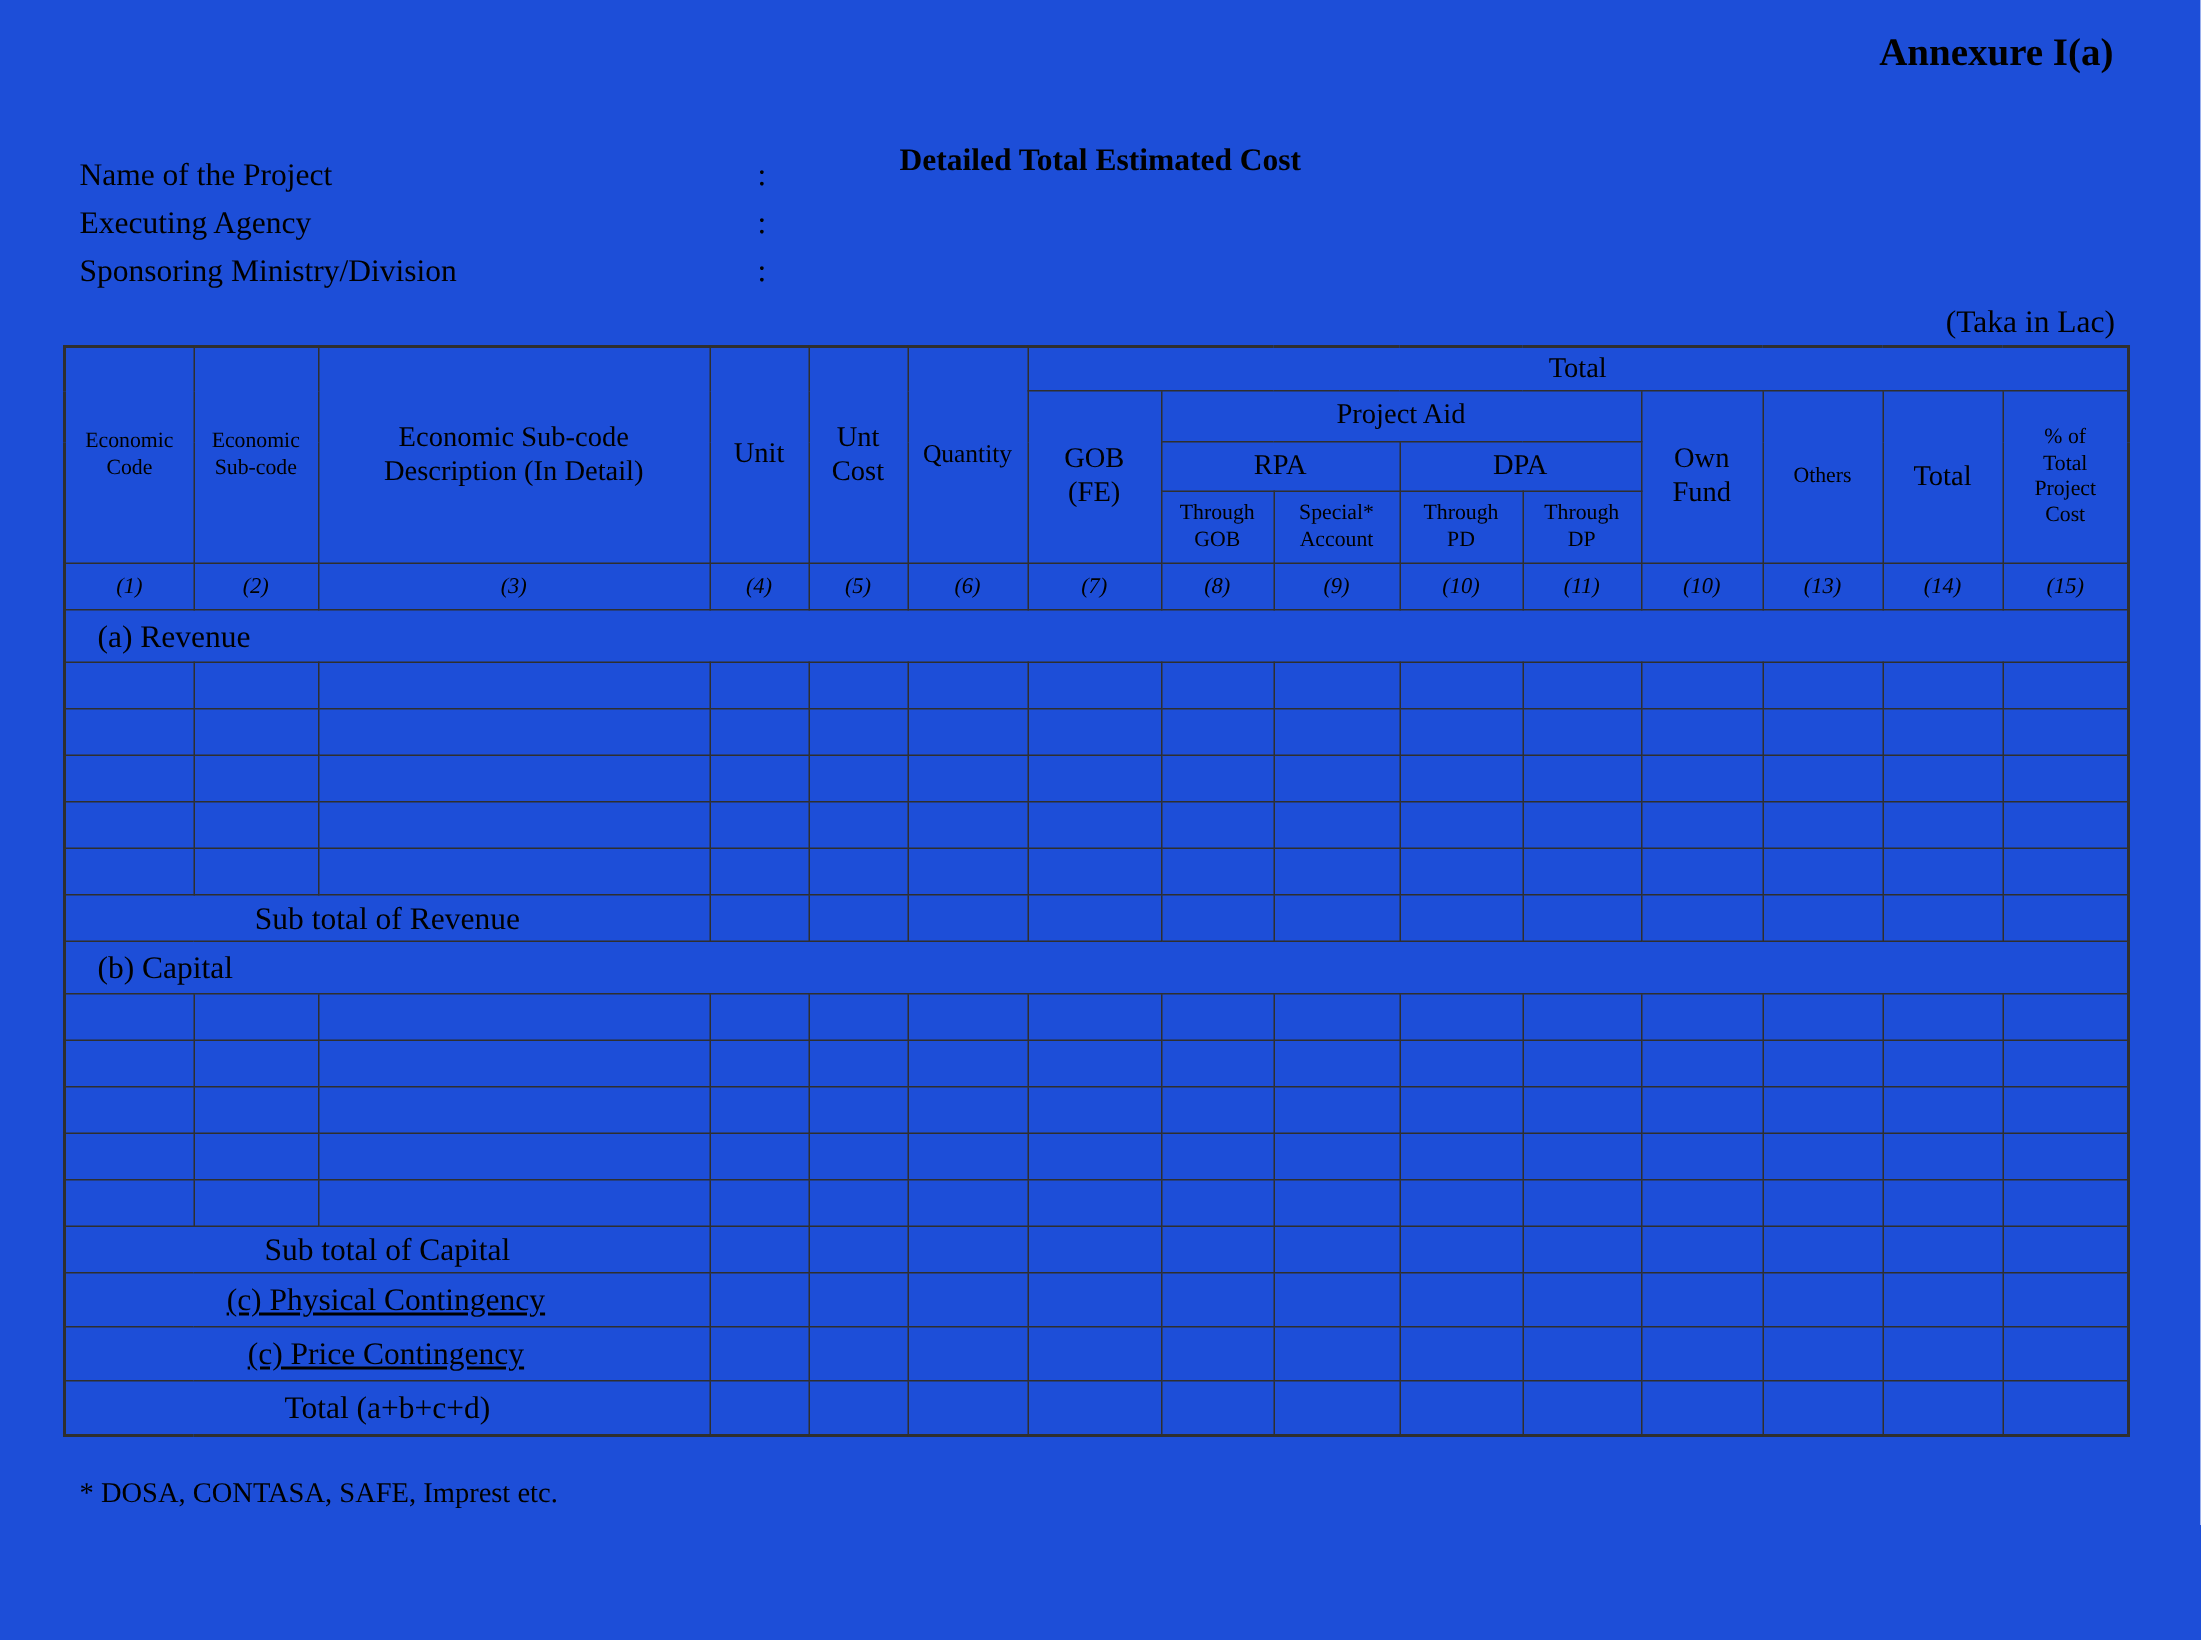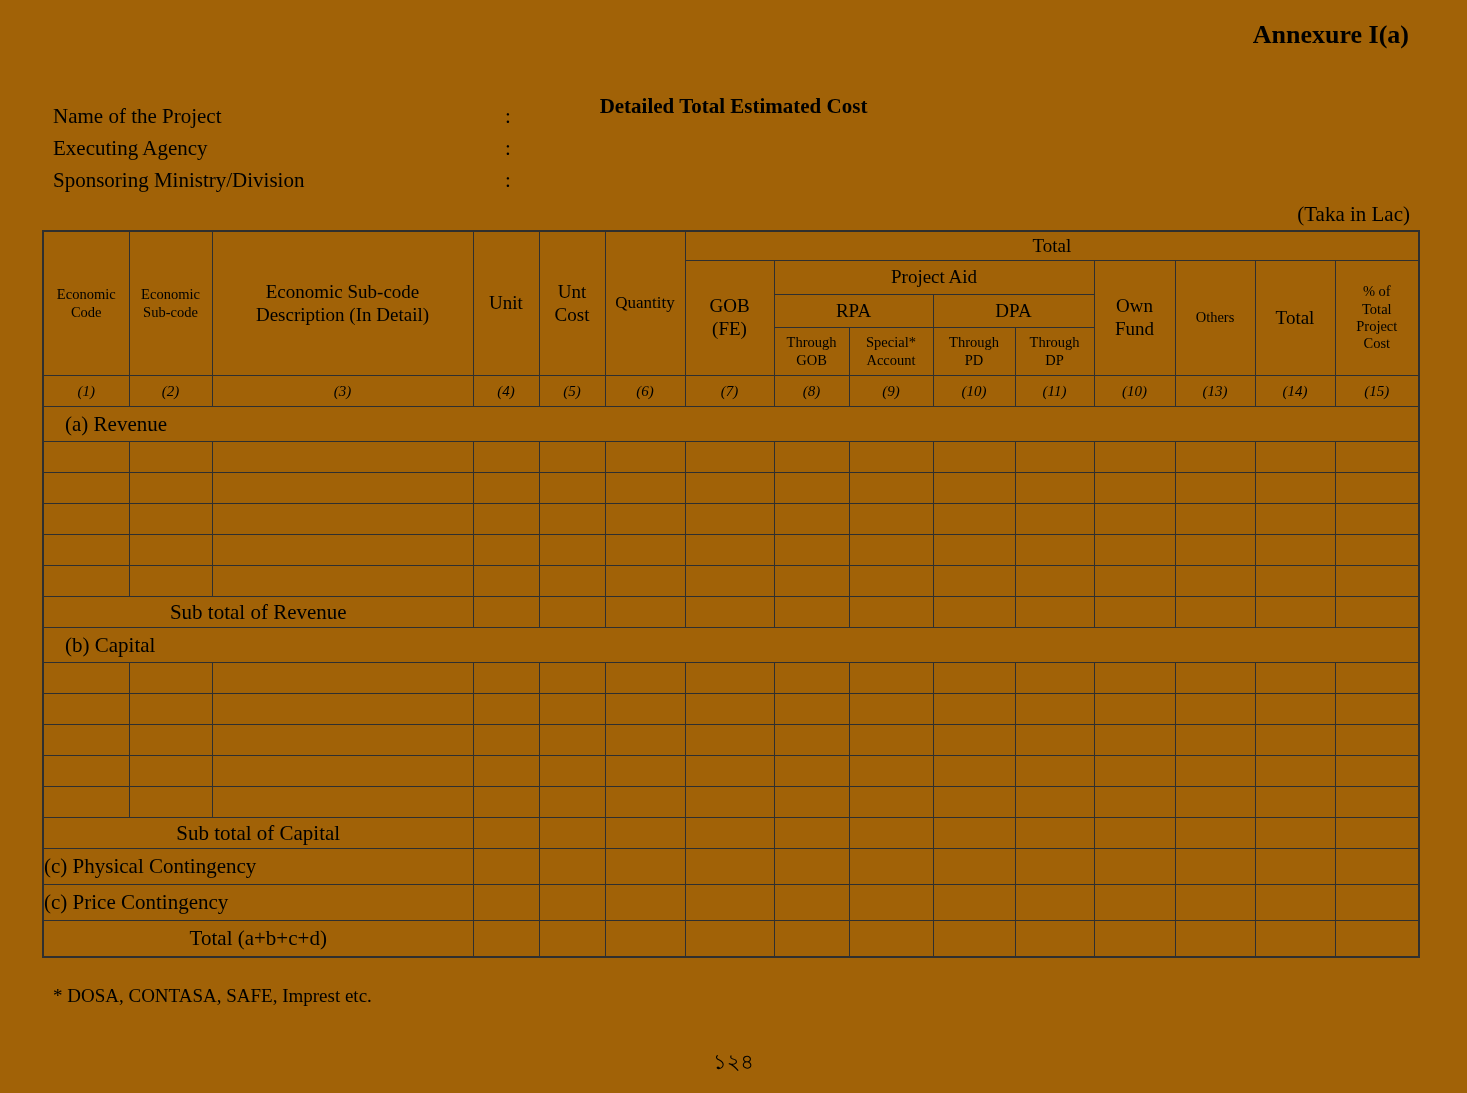--- a/index.html
+++ b/index.html
@@ -1,17 +1,17 @@
 <!DOCTYPE html>
 <html><head>
 <meta charset="utf-8">
 <style>
   html,body { margin:0; padding:0; background:#ffffff; }
   .page {
-    position:relative; width:1467px; height:1093px; background:#a16207;
+    position:relative; width:1467px; height:1093px; background:#1d4ed8;
     font-family:"Liberation Serif", serif; color:#000; overflow:hidden;
   }
   .annexure { position:absolute; top:20px; right:58px; font-size:26px; font-weight:bold; }
   .doc-title { position:absolute; top:66px; left:0; width:100%; text-align:center; font-size:21px; font-weight:bold;margin-top:28px; }
   .meta { position:absolute; top:100px; left:53px; font-size:21px; }
   .meta-row { display:flex; height:32px; align-items:center; }
   .meta-label { width:452px; }
   .taka-note { position:absolute; top:202px; right:57px; font-size:21px;font-family:Liberation Serif, serif; }
 
   table.cost-table {
@@ -31,21 +31,21 @@
   tr.hA th { height:28px; }
   tr.hB th { height:33px; }
   tr.hC th { height:32px; }
   tr.hD th { height:47px; }
   tr.nums td { height:30px; font-style:italic; font-size:15px; }
   tr.section-row td { height:34px; text-align:left; font-size:21px; padding-left:21px; }
   tr.empty-row td { height:30px; }
   tr.subtotal-row td { height:30px; }
   tr.bottom-row td { height:35px; }
   td.row-label { font-size:21px; }
-  td.row-label.left { text-align:left; padding-left:0; }
+  td.row-label.left { text-align:center; padding-left:0;text-decoration:underline; }
   td.row-label.center { text-align:center; }
 
   .footnote { position:absolute; top:985px; left:53px; font-size:19px; }
   .page-number { position:absolute; top:1046px; left:0; width:100%; text-align:center; font-size:21px; }
 </style>
 </head>
 <body>
 
 <div class="page">
 
@@ -395,15 +395,14 @@
           <td></td>
           <td></td>
           <td></td>
           <td></td>
           <td></td>
         </tr>
     </tbody>
   </table>
 
   <div class="footnote">* DOSA, CONTASA, SAFE, Imprest etc.</div>
-  <div class="page-number">১২৪</div>
 
 </div>
 
 </body></html>

